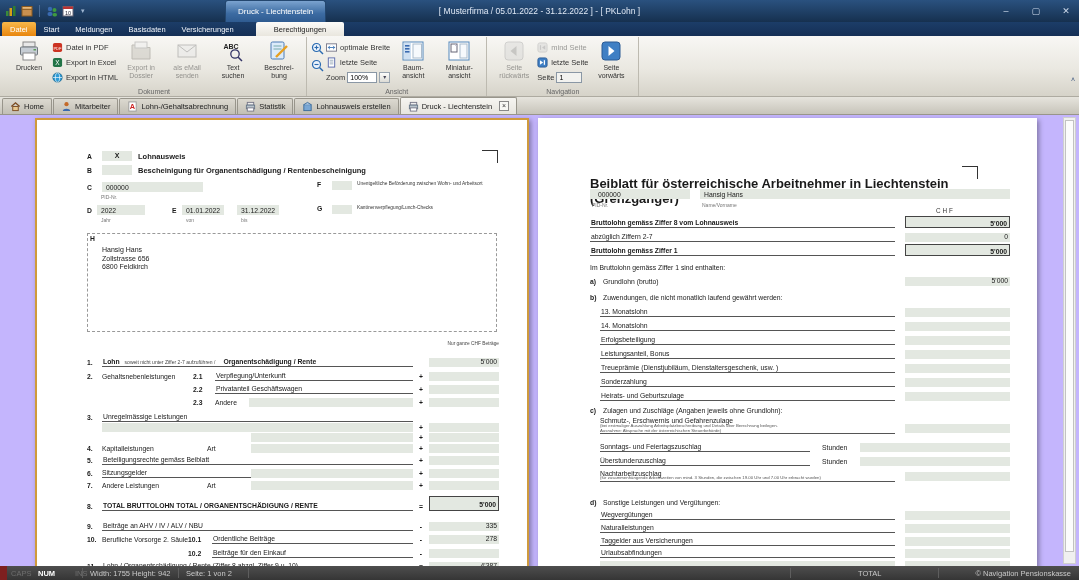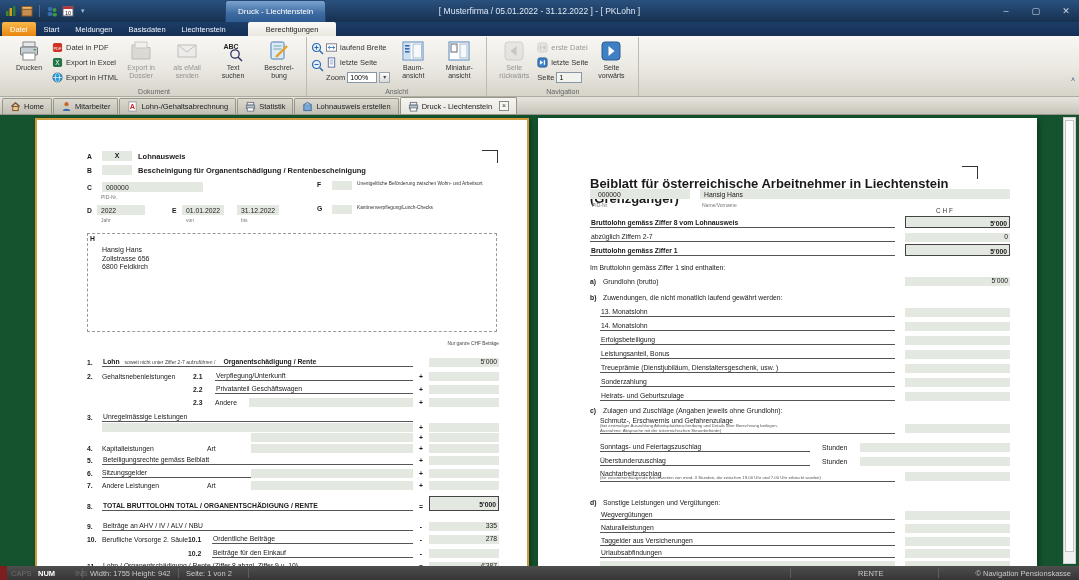--- a/index.html
+++ b/index.html
@@ -57,21 +57,21 @@
     padding-left:2px; border-bottom:1px solid #98958b; flex:none; }
   .dtab { height:16px; display:flex; align-items:center; gap:3px; padding:0 7px; font-size:7.5px; color:#222;
     background:linear-gradient(#dcd9d0,#c2bfb5); border:1px solid #98958b; border-bottom:none;
     border-radius:2px 2px 0 0; margin-right:1px; white-space:nowrap; }
   .dtab svg { width:11px; height:11px; display:block; }
   .dtab.active { background:linear-gradient(#f6f5f1,#e7e5de); height:17px; }
   .dclose { width:10px; height:10px; border:1px solid #888; background:#f7f7f4; font-size:7px; line-height:8px;
     text-align:center; color:#333; margin-left:4px; }
 
   
-  .preview { position:relative; flex:1; background:#14532d; overflow:hidden; }
+  .preview { position:relative; flex:1; background:#c4b5fd; overflow:hidden; }
   .page { position:absolute; top:3px; height:640px; background:#fff; box-shadow:2px 2px 5px rgba(0,0,0,.35);
     color:#1a1a1a; }
   #pg1 { left:35px; width:494px; border:2px solid #cf9a3c; }
   #pg2 { left:538px; width:499px; }
   .corner { position:absolute; width:16px; height:13px; border-top:1px solid #333; border-right:1px solid #333; }
 
   .fld { background:#e3e8e1; }
   
   .abs { position:absolute; }
   .p1row { position:absolute; left:50px; width:412px; height:11px; display:flex; align-items:flex-end;
@@ -153,21 +153,21 @@
       <span>▢</span>
       <span>✕</span>
     </div>
   </div>
 
   <div class="tabrow">
     <div class="rtab datei">Datei</div>
     <div class="rtab">Start</div>
     <div class="rtab">Meldungen</div>
     <div class="rtab">Basisdaten</div>
-    <div class="rtab">Liechtenstein</div>
+    <div class="rtab">Versicherungen</div>
     <div class="rtab activectx">Berechtigungen</div>
   </div>
 
   <div class="ribbon">
     <div class="rgroup">
       <div class="bb">
         <svg viewBox="0 0 22 22">
             <rect x="5" y="2" width="12" height="5" fill="#e8e8e8" stroke="#888"></rect>
             <rect x="2.5" y="7" width="17" height="8" rx="1" fill="#c6cdd4" stroke="#70787f"></rect>
             <rect x="15.5" y="9" width="2.5" height="1.5" fill="#5a9a5a"></rect>
@@ -250,21 +250,21 @@
             <line x1="3.5" y1="5.5" x2="7.5" y2="5.5" stroke="#2a6ab0" stroke-width="1.1"></line>
             <line x1="8.5" y1="8.5" x2="12" y2="12" stroke="#2a6ab0" stroke-width="1.4"></line>
           </svg>
       </div>
       <div class="scol">
         <div class="sbtn">
           <svg viewBox="0 0 12 12">
               <rect x="0.5" y="2" width="11" height="8" fill="#fff" stroke="#778"></rect>
               <path d="M2.5 6 h7 M2.5 6 l1.8-1.8 M2.5 6 l1.8 1.8 M9.5 6 l-1.8-1.8 M9.5 6 l-1.8 1.8" stroke="#2a6ab0" fill="none" stroke-width=".9"></path>
             </svg>
-          <span>laufend Breite</span>
+          <span>optimale Breite</span>
         </div>
         <div class="sbtn">
           <svg viewBox="0 0 12 12">
               <rect x="2.5" y="1" width="7" height="10" fill="#fff" stroke="#56a"></rect>
               <rect x="4" y="3" width="4" height="1" fill="#9ab"></rect>
               <rect x="4" y="5" width="4" height="1" fill="#9ab"></rect>
               <rect x="4" y="7" width="4" height="1" fill="#9ab"></rect>
             </svg>
           <span>letzte Seite</span>
         </div>
@@ -308,21 +308,21 @@
         <span class="bl pre">Seite
 rückwärts</span>
       </div>
       <div class="scol">
         <div class="sbtn dis">
           <svg viewBox="0 0 12 12">
               <rect x="1" y="1" width="10" height="10" rx="2" fill="#d5d5d2" stroke="#aaa"></rect>
               <rect x="3.2" y="3.5" width="1.2" height="5" fill="#99a"></rect>
               <path d="M9 3.5 L5.5 6 L9 8.5z" fill="#99a"></path>
             </svg>
-          <span>erste Datei</span>
+          <span>mind Seite</span>
         </div>
         <div class="sbtn">
           <svg viewBox="0 0 12 12">
               <rect x="1" y="1" width="10" height="10" rx="2" fill="#3f7fc4" stroke="#2a5a94"></rect>
               <path d="M3.2 3.5 L6.7 6 L3.2 8.5z" fill="#fff"></path>
               <rect x="7.4" y="3.5" width="1.3" height="5" fill="#fff"></rect>
             </svg>
           <span>letzte Seite</span>
         </div>
         <div class="zoomrow">
@@ -707,18 +707,18 @@
     <div class="sred"></div>
     <span class="skey off" style="left:11px;">CAPS</span>
     <span class="skey on" style="left:38px;">NUM</span>
     <span class="skey off" style="left:75px;">INS</span>
     <div class="sdiv" style="left:82px;"></div>
     <span style="left:90px;">Width: 1755 Height: 942</span>
     <div class="sdiv" style="left:178px;"></div>
     <span style="left:186px;">Seite: 1 von 2</span>
     <div class="sdiv" style="left:248px;"></div>
     <div class="sdiv" style="left:790px;"></div>
-    <span style="left:858px;">RENTE</span>
+    <span style="left:858px;">TOTAL</span>
     <div class="sdiv" style="left:938px;"></div>
     <span style="right:8px;">© Navigation Pensionskasse</span>
   </div>
 
 </div>
 
 </body></html>

